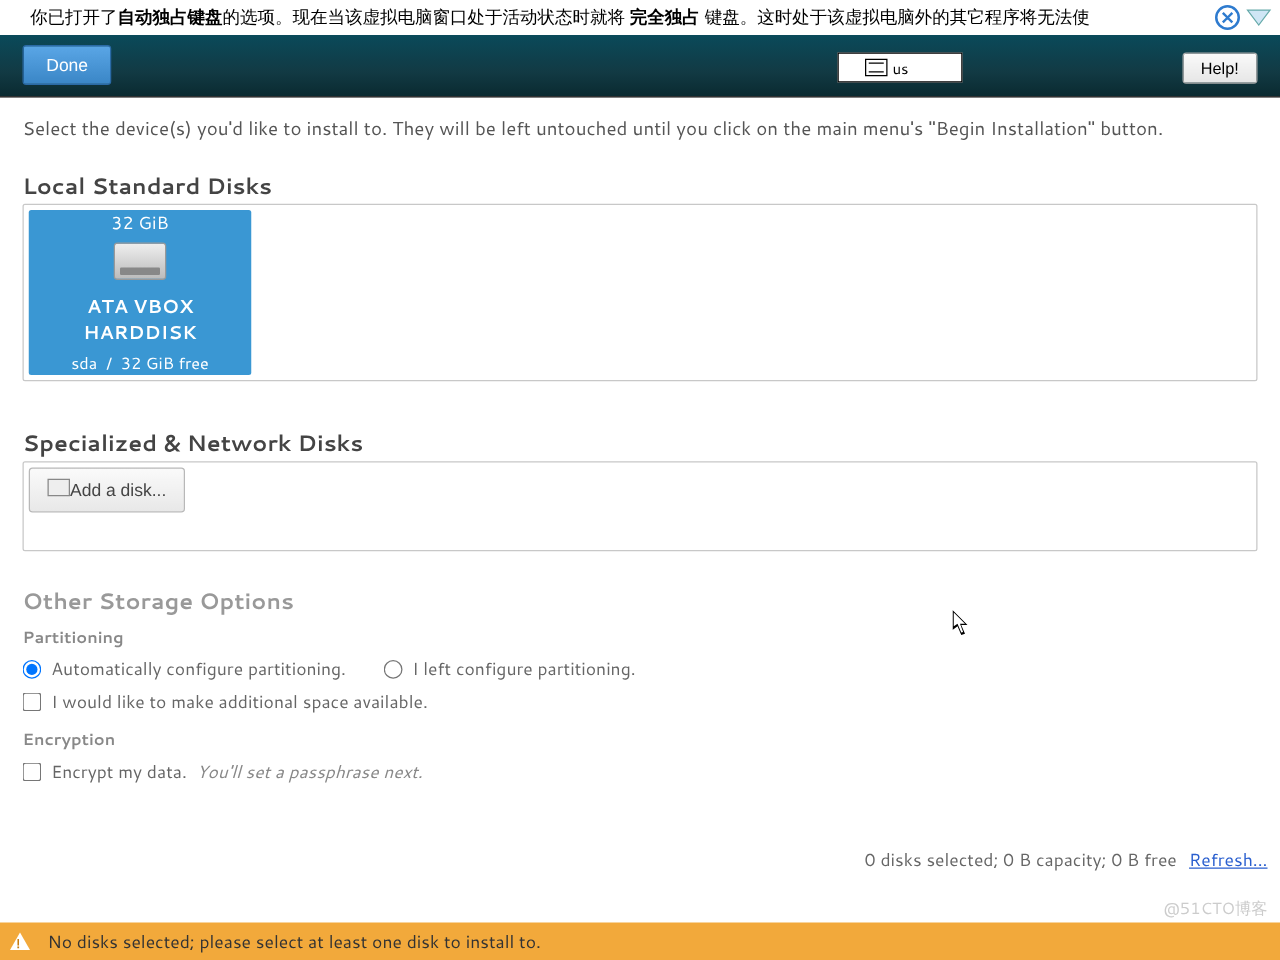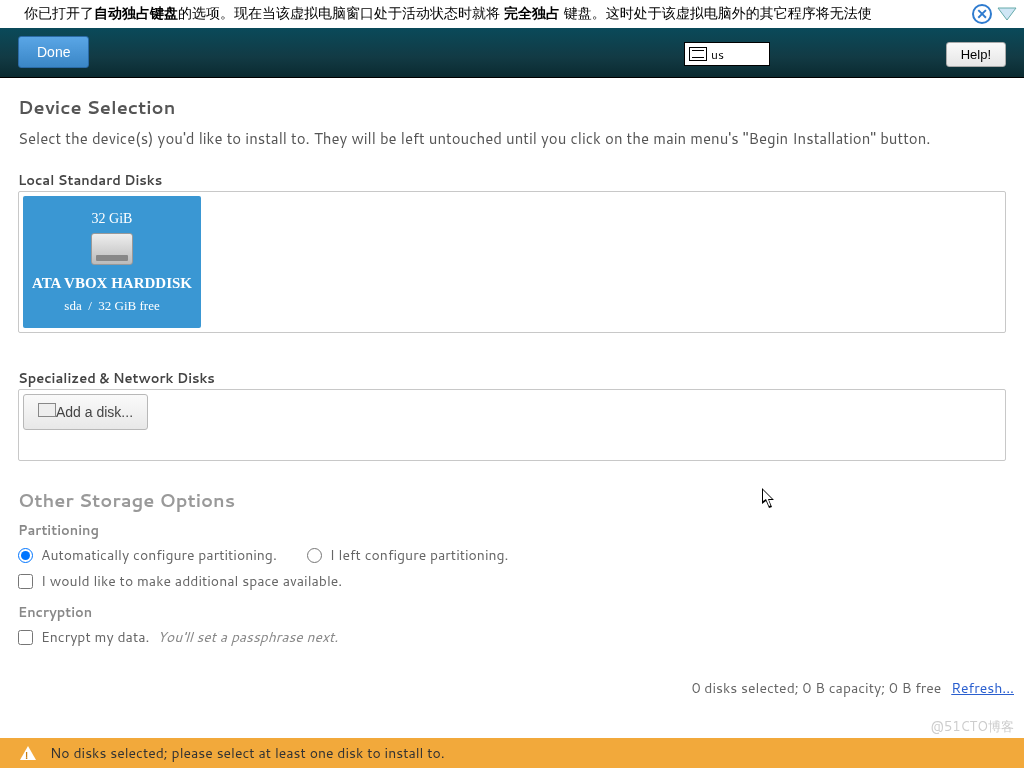--- a/index.html
+++ b/index.html
@@ -18,61 +18,61 @@
     background: linear-gradient(#0a4a5a, #123a44 60%, #0a2a30);
     border-bottom: 1px solid #000;
   }
   .done-btn {
     position: absolute; left: 18px; top: 8px;
     background: linear-gradient(#5aa6e6, #3a86c6);
     color: #fff; padding: 7px 18px; border: 1px solid #2a6aa6;
     border-radius: 3px; font-size: 14px; cursor: pointer;
   }
   .kbd-ind {
-    position: absolute; right: 254px; top: 14px; width: 86px; height: 24px;
-    background: #fff; border: 1px solid #000; display: flex; align-items: center; padding: 0 4px;
+    position: absolute; right: 254px; top: 14px; width: 100px; height: 24px;
+    background: #fff; border: 1px solid #000; display: flex; align-items: center; padding: 0 21px;
     font-size: 12px; color:#000;
   }
   .kbd-ind .kbicon { width: 18px; height: 14px; border: 1px solid #000; position: relative; margin-right: 4px; }
   .kbd-ind .kbicon::after { content:""; position:absolute; inset:2px; border-top:1px solid #000; border-bottom:1px solid #000;}
   .help-btn {
     position: absolute; right: 18px; top: 14px;
     background: linear-gradient(#fafafa,#e6e6e6); border:1px solid #aaa; border-radius:3px;
     padding: 4px 14px; font-size:13px; cursor:pointer;
   }
   .content { position:absolute; top:78px; left:0; right:0; bottom:30px; padding: 10px 18px 0 18px; overflow:hidden; color:#555; }
   h2.section { font-size: 18px; font-weight: 600; color:#555; margin: 6px 0 8px 0;}
   .instr { font-size: 15px; color:#555; margin: 4px 0 10px 0; }
-  .sub { font-weight: 600; font-size: 13px; color:#444; margin: 22px 0 2px 0;}
+  .sub { font-weight: 600; font-size: 18px; color:#444; margin: 22px 0 2px 0;}
   .diskbox { border:1px solid #c8c8c8; border-radius:2px; padding:4px; min-height:140px; background:#fff; }
   .disk {
     width: 178px; height: 132px; background:#3a97d3; color:#fff; border-radius:2px;
     display:flex; flex-direction:column; align-items:center; justify-content:center;
-    font-size:14px; text-align:center; cursor:pointer;font-family:Liberation Serif, serif;
+    font-size:14px; text-align:center; cursor:pointer;
   }
   .disk .hdicon { width:42px; height:32px; background:linear-gradient(#eee,#bbb); border:1px solid #999; border-radius:3px; margin:6px 0; position:relative;}
   .disk .hdicon::after { content:""; position:absolute; left:4px; right:4px; bottom:3px; height:6px; background:#888; border-radius:1px;}
   .disk .name { font-weight:700; font-size:15px; margin-top:4px;}
   .disk .free { margin-top:6px; font-size:13px;}
   .adddisk {
     display:inline-flex; align-items:center; justify-content:center;
     background:linear-gradient(#fafafa,#e8e8e8); border:1px solid #b8b8b8; border-radius:3px;
     padding:8px 14px; cursor:pointer; font-size:14px; color:#444;
   }
   .adddisk .plusicon { width:18px; height:14px; border:1px solid #888; margin-bottom:4px; position:relative; background:#eee;}
   .opts { margin-top: 26px; }
   .subhead { font-weight:600; color:#888; font-size:13px; margin:8px 0 6px 0;}
   .row { display:flex; align-items:center; gap:8px; margin:6px 0; color:#666; font-size:14px;}
   input[type=radio], input[type=checkbox] { width:15px; height:15px; cursor:pointer; }
   .italic { font-style: italic; color:#888;}
   .summary { position:absolute; right:10px; bottom:40px; font-size:14px; color:#666; }
   .summary a { color:#2a5fcf; text-decoration:underline; cursor:pointer; margin-left:6px;}
   .warnbar {
     position:absolute; left:0; right:0; bottom:0; height:30px;
-    background:#f2a93b; display:flex; align-items:center; padding:0 20px; color:#333; font-size:14px;
+    background:#f2a93b; display:flex; align-items:center; padding:0 8px; color:#333; font-size:14px;
   }
   .warnbar .tri {
     width:0; height:0; border-left:8px solid transparent; border-right:8px solid transparent;
     border-bottom:14px solid #fff; margin-right:14px; position:relative;
   }
   .warnbar .tri::after { content:"!"; position:absolute; left:-3px; top:2px; font-size:10px; color:#c77d12; font-weight:bold;}
   .watermark { position:absolute; right:10px; bottom:32px; color:#ccc; font-size:13px; pointer-events:none;}
   .cursor { position:absolute; left:762px; top:488px; pointer-events:none; }
   .cursor svg { width:16px; height:22px; }
   .chev { position:absolute; right:6px; top:4px; width:22px; height:20px; }
@@ -96,21 +96,20 @@
 <div class="header">
   <button class="done-btn">Done</button>
   <div class="kbd-ind">
     <span class="kbicon"></span>
     <span>us</span>
   </div>
   <button class="help-btn">Help!</button>
 </div>
 
 <div class="content">
-  <h2 class="section">Device Selection</h2>
   <div class="instr">Select the device(s) you'd like to install to.  They will be left untouched until you click on the main menu's "Begin Installation" button.</div>
 
   <div class="sub">Local Standard Disks</div>
   <div class="diskbox">
     <div class="disk">
       <div>32 GiB</div>
       <div class="hdicon"></div>
       <div class="name">ATA VBOX HARDDISK</div>
       <div class="free">
         <span>sda</span>&nbsp;&nbsp;<span>/</span>&nbsp;&nbsp;<span>32 GiB free</span>

